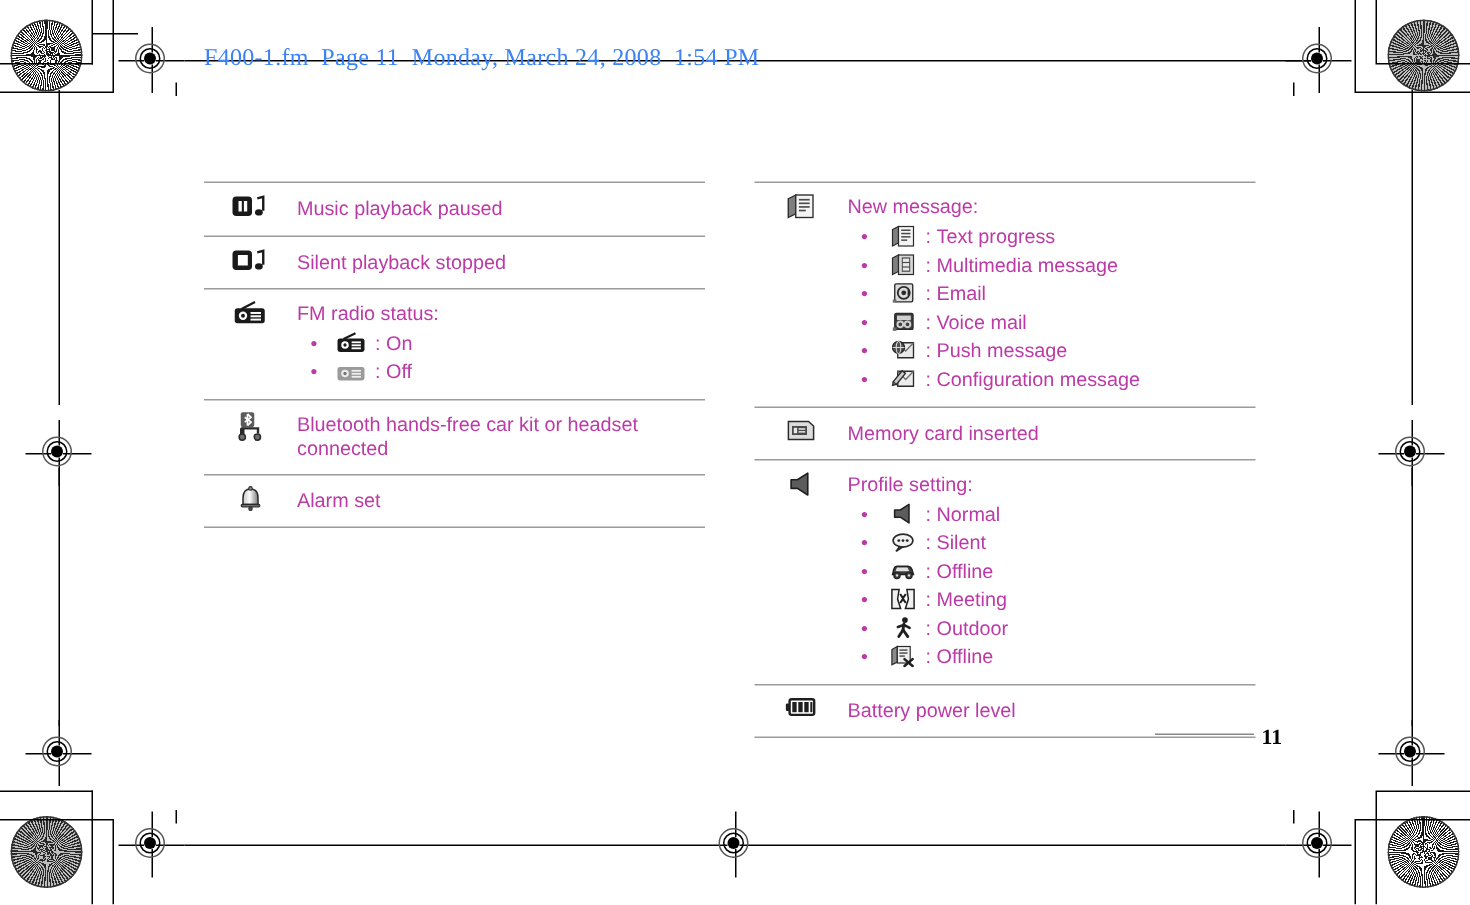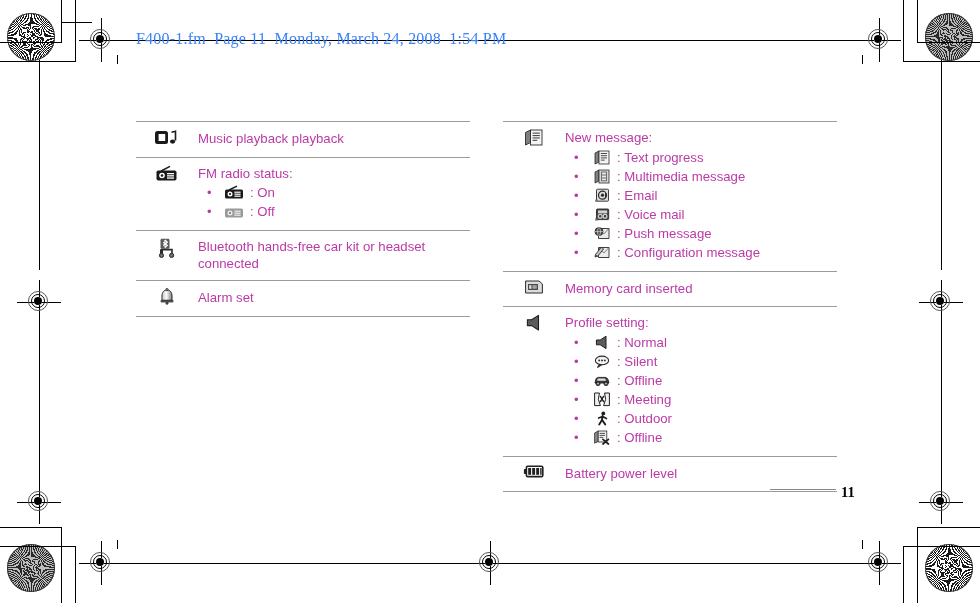--- a/index.html
+++ b/index.html
@@ -296,31 +296,43 @@
 
 <div id="header-rule"></div>
 <div id="doc-header">F400-1.fm  Page 11  Monday, March 24, 2008  1:54 PM</div>
 
 <div id="page-number-rule"></div>
 <div id="page-number">11</div>
 
 <div class="icon-table" id="table-left">
 
 
+  <div class="row row-simple">
+    <div class="cell-icon">
+      <svg class="glyph" width="26" height="18" viewBox="0 0 26 18">
+        <rect x="1" y="2" width="13" height="13" rx="2.5" fill="#1a1a1a"></rect>
+        <rect x="5" y="5" width="2.2" height="7" fill="#ffffff"></rect>
+        <rect x="8.6" y="5" width="2.2" height="7" fill="#ffffff"></rect>
+        <path d="M17.5 3.2 L21.5 2.2 L21.5 11.5" stroke="#1a1a1a" stroke-width="1.6" fill="none"></path>
+        <ellipse cx="18.6" cy="12.6" rx="2.6" ry="2.1" fill="#1a1a1a"></ellipse>
+      </svg>
+    </div>
+    <div class="cell-text">Music playback paused</div>
+  </div>
 
   <div class="row row-simple">
     <div class="cell-icon">
       <svg class="glyph" width="26" height="18" viewBox="0 0 26 18">
         <rect x="1" y="2" width="13" height="13" rx="2.5" fill="#1a1a1a"></rect>
         <rect x="4.6" y="5" width="6.6" height="7" fill="#ffffff"></rect>
         <path d="M17.5 3.2 L21.5 2.2 L21.5 11.5" stroke="#1a1a1a" stroke-width="1.6" fill="none"></path>
         <ellipse cx="18.6" cy="12.6" rx="2.6" ry="2.1" fill="#1a1a1a"></ellipse>
       </svg>
     </div>
-    <div class="cell-text">Music playback playback</div>
+    <div class="cell-text">Silent playback stopped</div>
   </div>
 
   <div class="row">
     <div class="cell-icon">
       <svg class="glyph" width="24" height="18" viewBox="0 0 24 18">
         <path d="M6 6 L15 1.4" stroke="#1a1a1a" stroke-width="1.5" fill="none"></path>
         <rect x="1.5" y="5.5" width="20" height="10" rx="1.8" fill="#1a1a1a"></rect>
         <circle cx="7" cy="10.5" r="2.8" fill="#ffffff"></circle>
         <circle cx="7" cy="10.5" r="1.3" fill="#1a1a1a"></circle>
         <rect x="12" y="8" width="7" height="1.3" fill="#ffffff"></rect>

